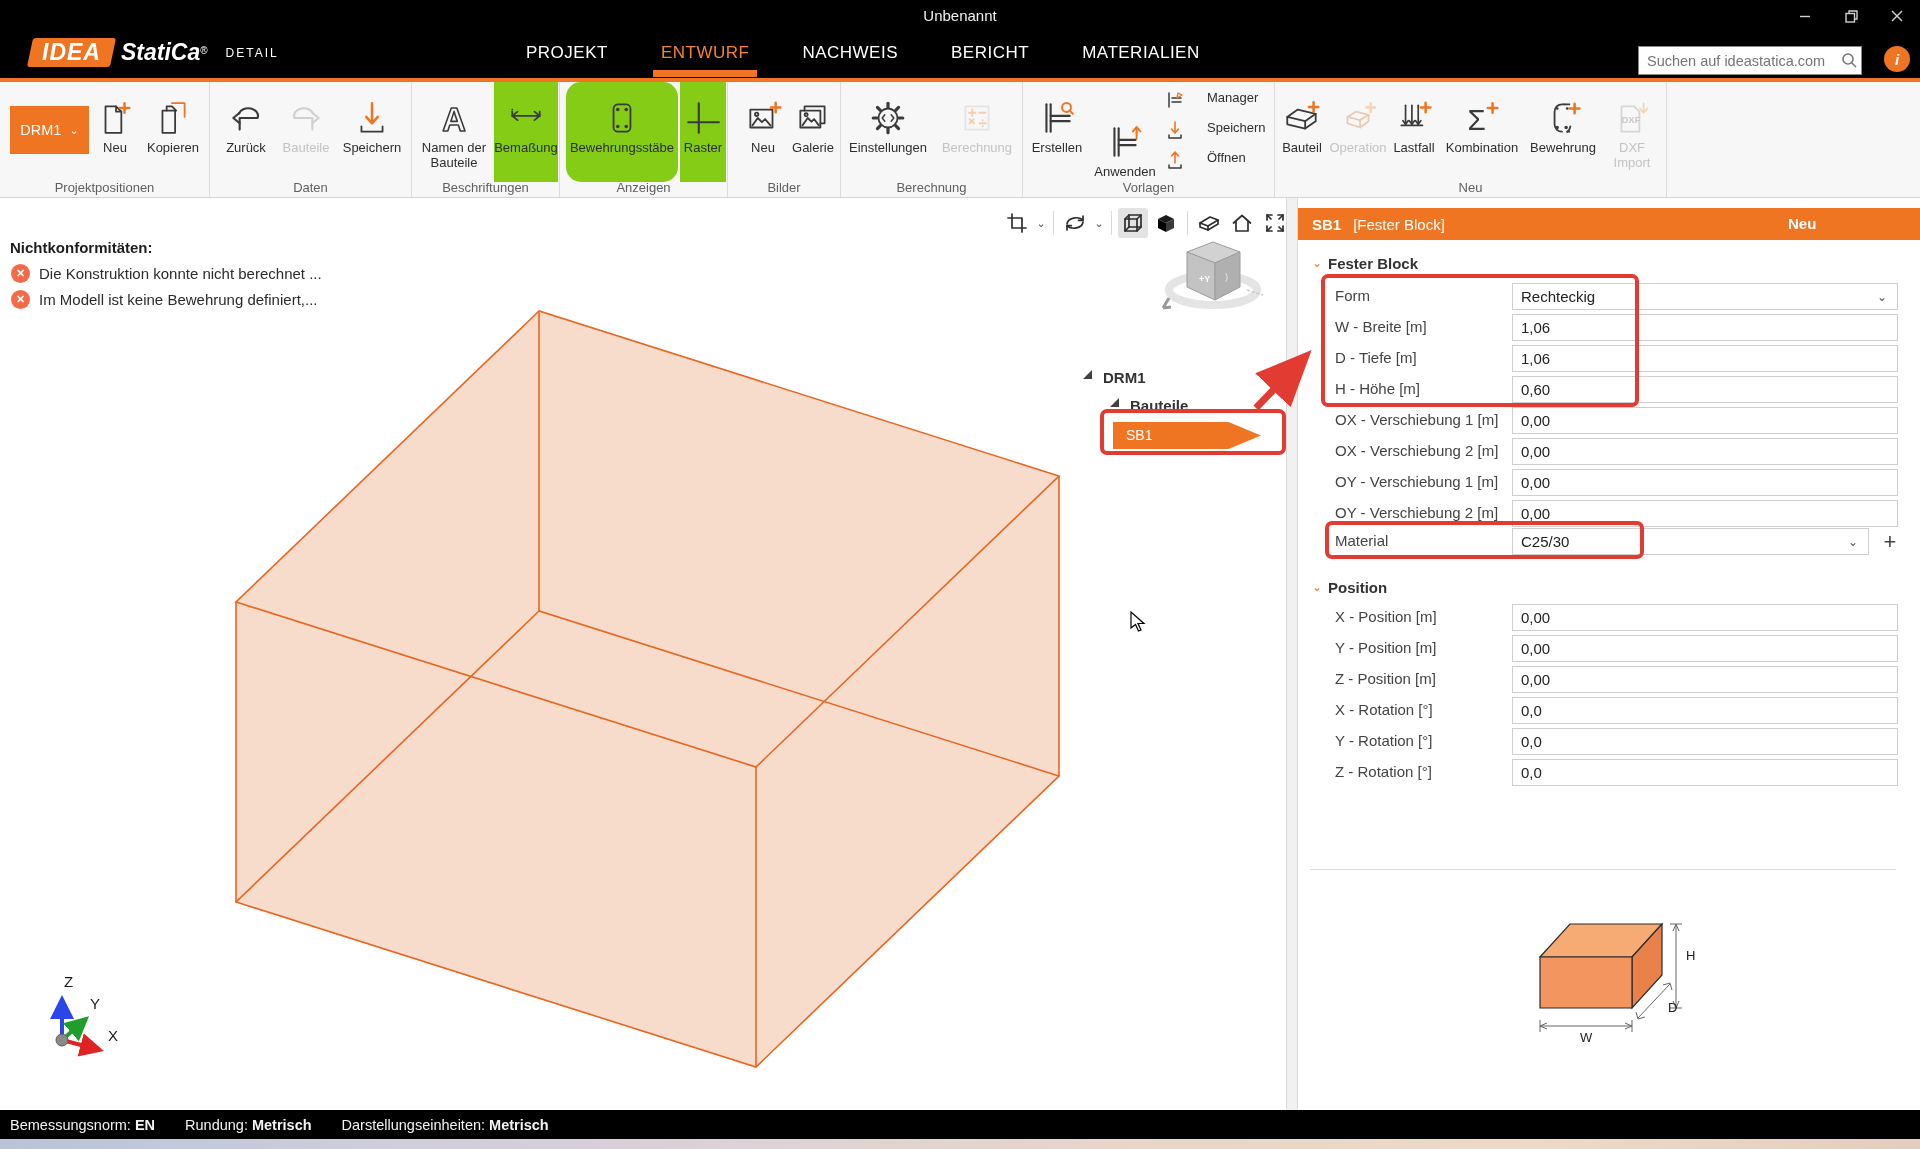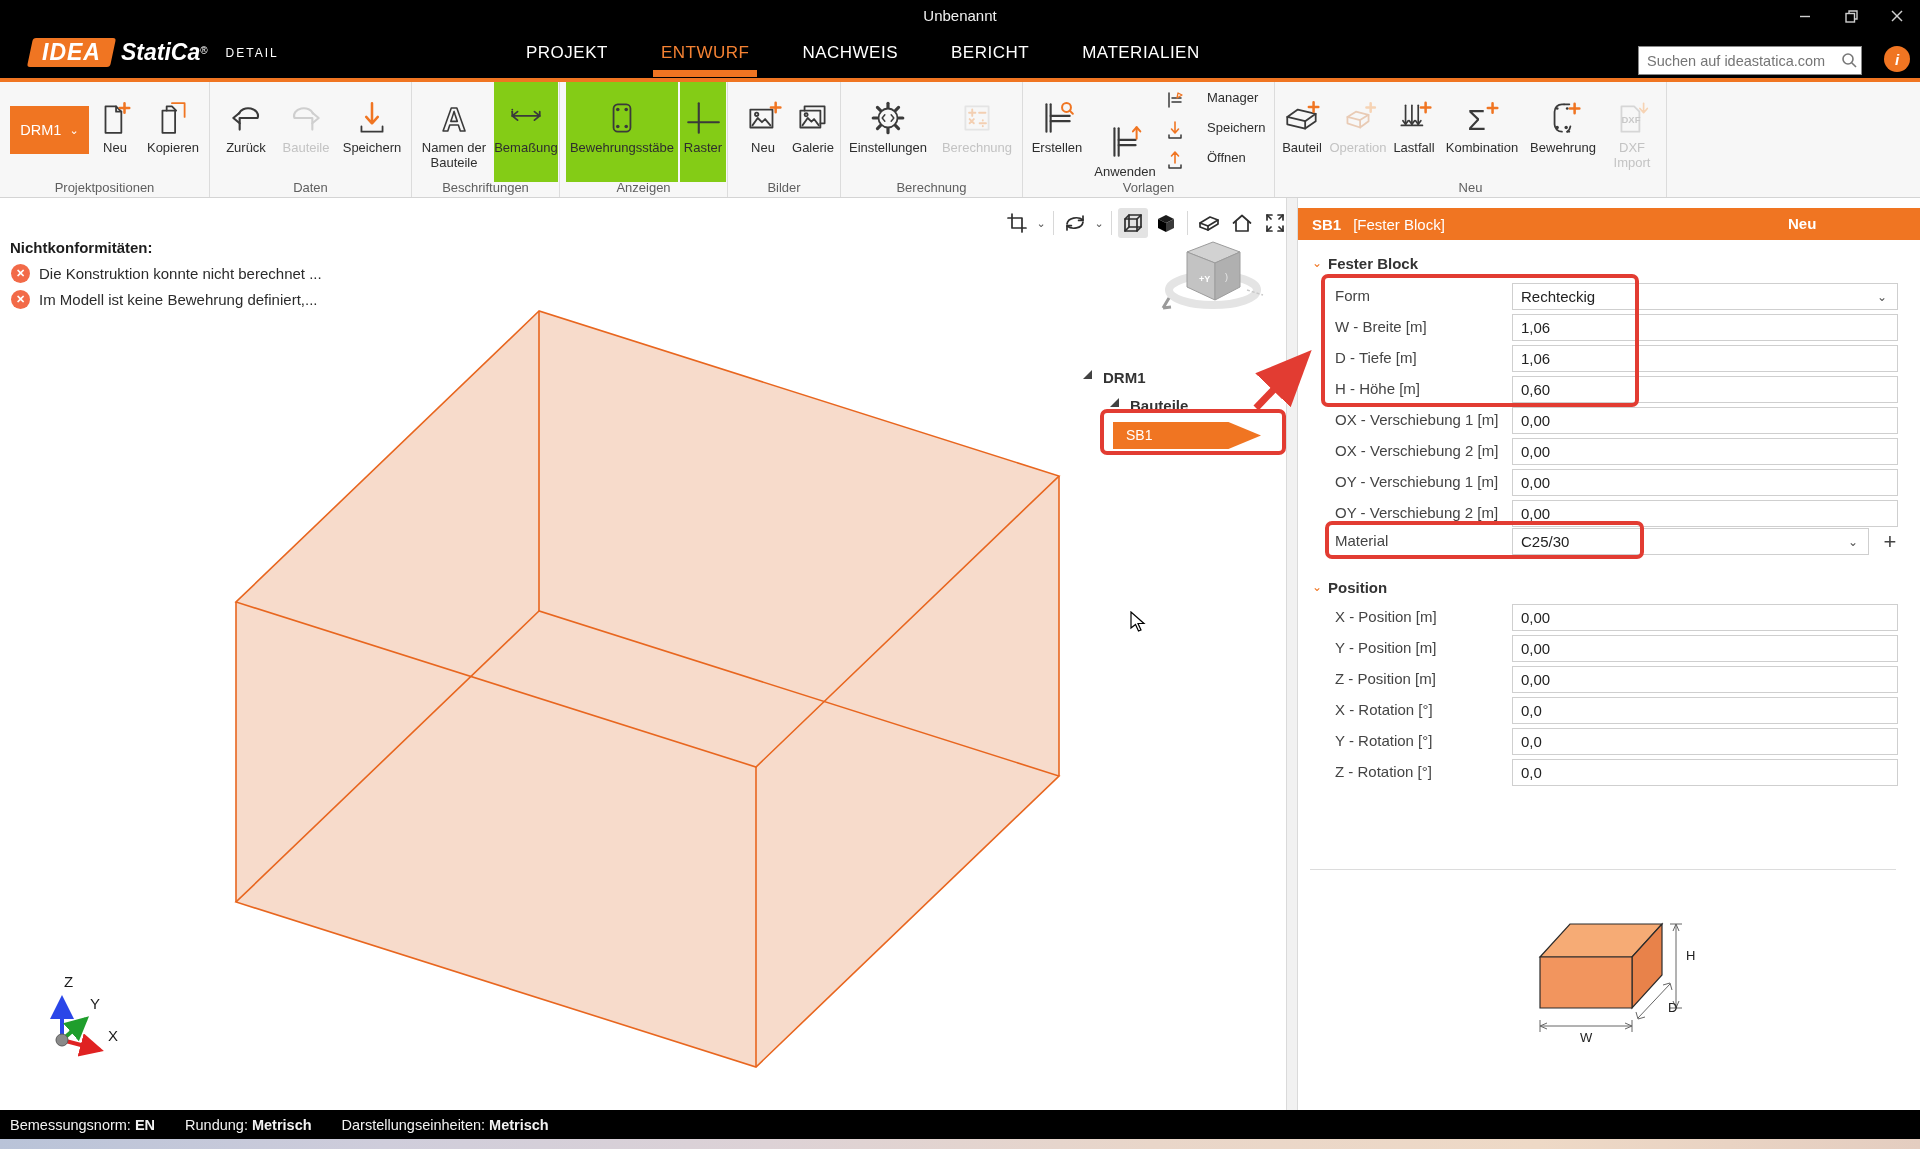--- a/index.html
+++ b/index.html
@@ -240,21 +240,21 @@
             <path d="M5 10v0"></path>
             <path d="M5 8v4M31 8v4" transform="translate(0,4)"></path>
           </svg>
         </div>
       <div class="bl">Bemaßung</div>
     </div>
     <div class="glabel">Beschriftungen</div>
   </div>
 
   <div class="rgroup" style="width:168px;">
-    <div class="rbtn hl" style="left:6px;width:112px;">
+    <div class="rbtn hl" style="left:6px;width:112px;border-radius:15px;">
       <div class="ic">
           <svg class="ric" width="38" height="38" viewBox="0 0 36 36">
         <rect x="10" y="5" width="16" height="26" rx="4"></rect>
             <circle class="fl" cx="14" cy="10" r="1.7"></circle>
             <circle class="fl" cx="22" cy="10" r="1.7"></circle>
         <circle class="fl" cx="14" cy="26" r="1.7"></circle>
             <circle class="fl" cx="22" cy="26" r="1.7"></circle>
           </svg>
         </div>
       <div class="bl">Bewehrungsstäbe</div>

